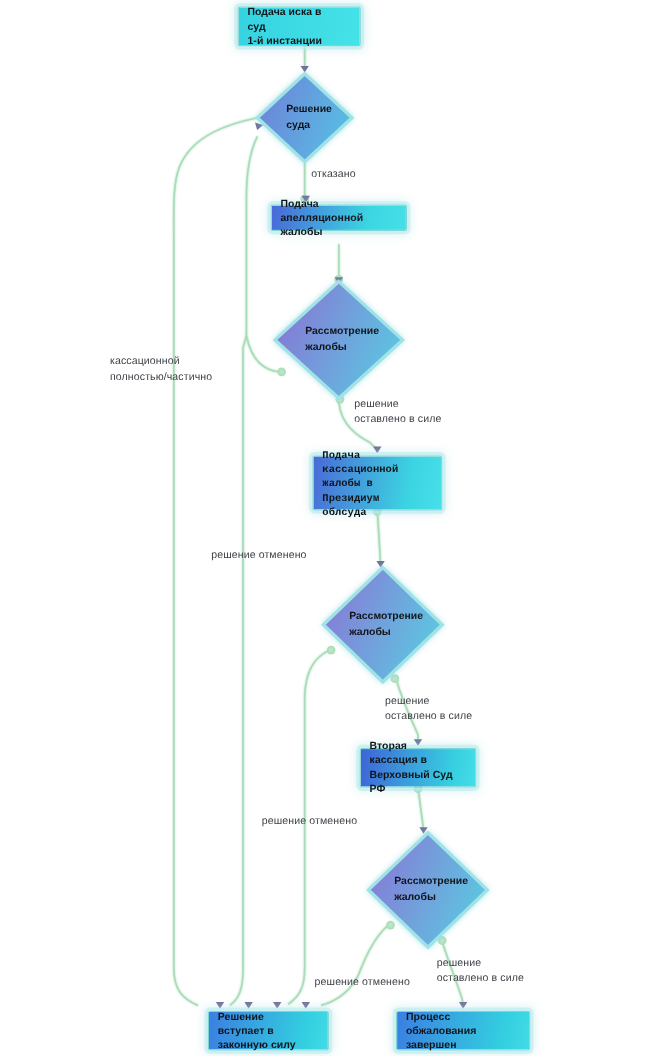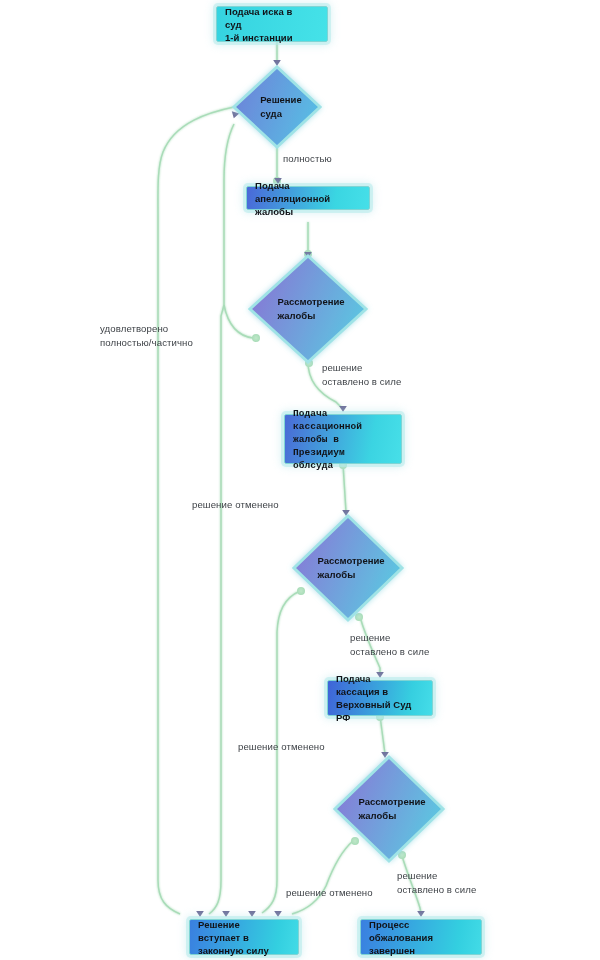--- a/index.html
+++ b/index.html
@@ -218,21 +218,21 @@
 
   <div class="node rect-node" style="left:284px; top:414px; width:118px; height:50px;
               background:linear-gradient(100deg,#4a6ad6,#3bd4e2 74%,#47dfe8);font-family:Liberation Mono, monospace;">
     <div class="rect-inner">Подача кассационной
 жалобы в Президиум
 облсуда</div>
   </div>
 
   <div class="node rect-node" style="left:327px; top:680px; width:106px; height:36px;
               background:linear-gradient(100deg,#3f63d8,#36cfe0 78%,#45dde8);">
-    <div class="rect-inner">Подача кассация в
+    <div class="rect-inner">Вторая кассация в
 Верховный Суд РФ</div>
   </div>
 
   <div class="node rect-node" style="left:360px; top:919px; width:122px; height:36px;
               background:linear-gradient(100deg,#3a7fe0,#33cfe0 80%,#42dbe6);">
     <div class="rect-inner">Процесс обжалования
 завершен</div>
   </div>
 
   <div class="node rect-node" style="left:189px; top:919px; width:110px; height:36px;
@@ -254,23 +254,23 @@
   <div class="node diamond-node" style="left:294px; top:516px; width:108px; height:104px;">
     <div class="diamond-label" style="margin-left:6px;">Рассмотрение
 жалобы</div>
   </div>
 
   <div class="node diamond-node" style="left:335px; top:757px; width:108px; height:104px;">
     <div class="diamond-label" style="margin-left:6px;">Рассмотрение
 жалобы</div>
   </div>
 
-  <div class="edge-label" style="left:283px; top:152px;">полностью</div>
-
-  <div class="edge-label" style="left:100px; top:322px;">удовлетворено
+  <div class="edge-label" style="left:283px; top:152px;">отказано</div>
+
+  <div class="edge-label" style="left:100px; top:322px;">кассационной
 полностью/частично</div>
 
   <div class="edge-label" style="left:322px; top:361px;">решение
 оставлено в силе</div>
 
   <div class="edge-label" style="left:192px; top:498px;">решение отменено</div>
 
   <div class="edge-label" style="left:350px; top:631px;">решение
 оставлено в силе</div>
 

